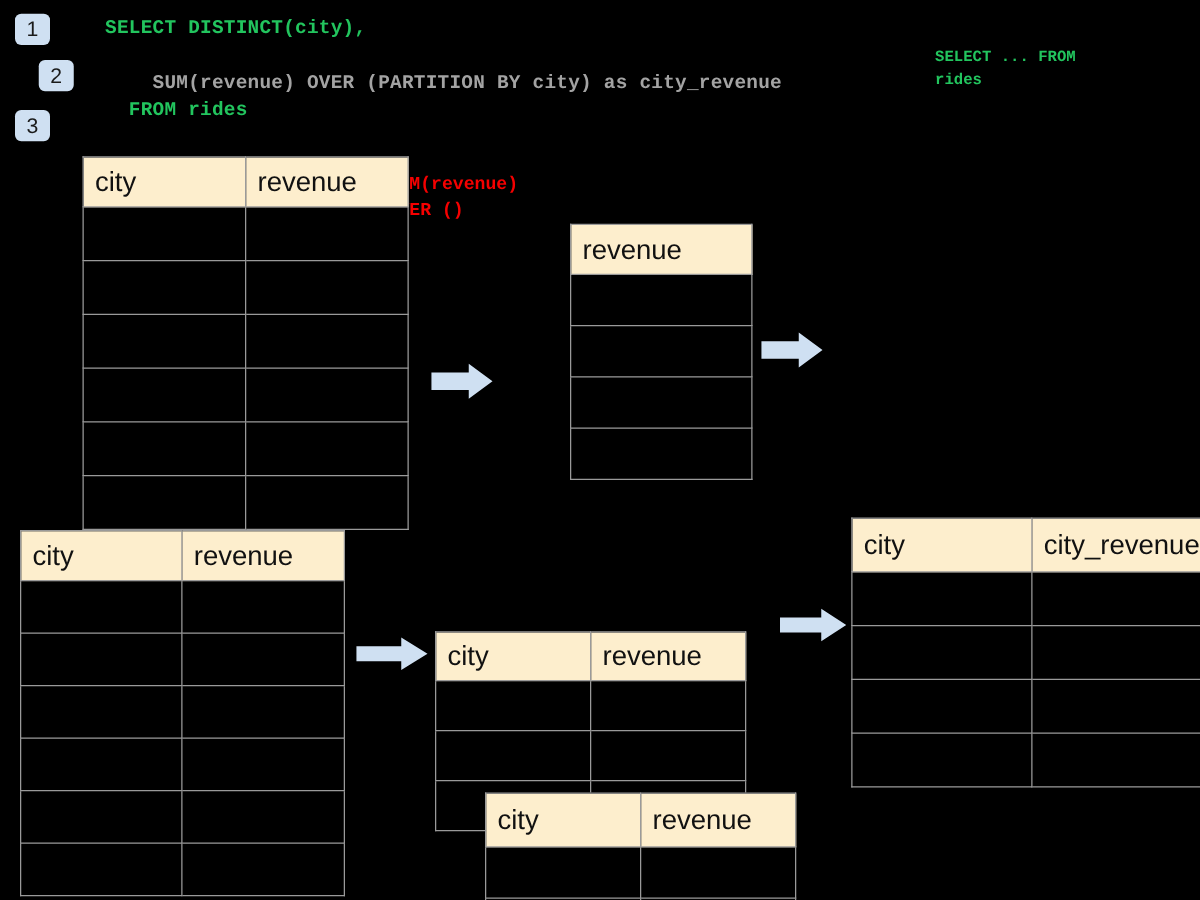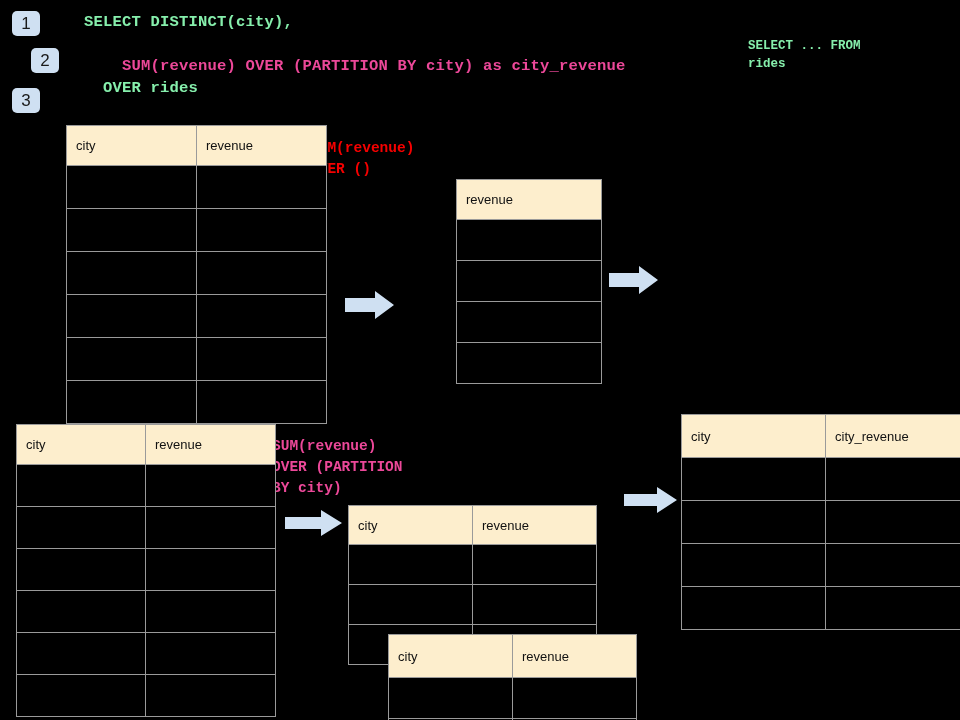--- a/index.html
+++ b/index.html
@@ -33,23 +33,23 @@
   
   .code {
     position: absolute;
     font-family: "Liberation Mono", monospace;
     font-size: 15.5px;
     line-height: 21.5px;
     white-space: pre;
     font-weight: bold;
     letter-spacing: 0.2px;
   }
-  .c-purple { color: #86efac; }
+  .c-purple { color: #22c55e; }
   .c-red    { color: #f50000; }
-  .c-green  { color: #ec4899; }
+  .c-green  { color: #a3a3a3; }
 
   .note {
     position: absolute;
     font-family: "Liberation Mono", monospace;
     font-size: 14.5px;
     line-height: 21px;
     white-space: pre;
     font-weight: bold;
   }
   .note.small {
@@ -68,52 +68,49 @@
     border: 1px solid #9a9a9a;
     padding: 0;
     margin: 0;
     background: #000000;
   }
   .tbl th {
     background: #fdeecd;
     color: #111111;
     font-family: "Liberation Sans", sans-serif;
     font-weight: normal;
-    font-size: 13px;
+    font-size: 22px;
     text-align: left;
     padding: 0 0 0 9px;
   }
 
   
   .arrow {
     position: absolute;
   }
 </style>
 </head>
 <body>
 
 <div id="canvas">
 
   <div class="badge" style="left:12px; top:11px;">1</div>
   <div class="badge" style="left:31px; top:48px;">2</div>
   <div class="badge" style="left:12px; top:88px;">3</div>
 
   <div class="code c-purple" style="left:84px; top:12px;">SELECT DISTINCT(city),</div>
   <div class="code c-green" style="left:84px; top:56px;">    SUM(revenue) OVER (PARTITION BY city) as city_revenue</div>
-  <div class="code c-purple" style="left:84px; top:78px;">  OVER rides</div>
+  <div class="code c-purple" style="left:84px; top:78px;">  FROM rides</div>
 
   <div class="note small c-purple" style="left:748px; top:37px;">SELECT ... FROM
 rides</div>
 
   <div class="note c-red" style="left:310px; top:138px;">SUM(revenue)
 OVER ()</div>
 
-  <div class="note c-green" style="left:272px; top:436px;">SUM(revenue)
-OVER (PARTITION
-BY city)</div>
 
   <table class="tbl" style="left:66px; top:125px; width:240px;">
     <thead>
       <tr>
         <th style="width:120px; height:39px;">city</th>
         <th style="width:120px; height:39px;">revenue</th>
       </tr>
     </thead>
     <tbody>
       <tr>

